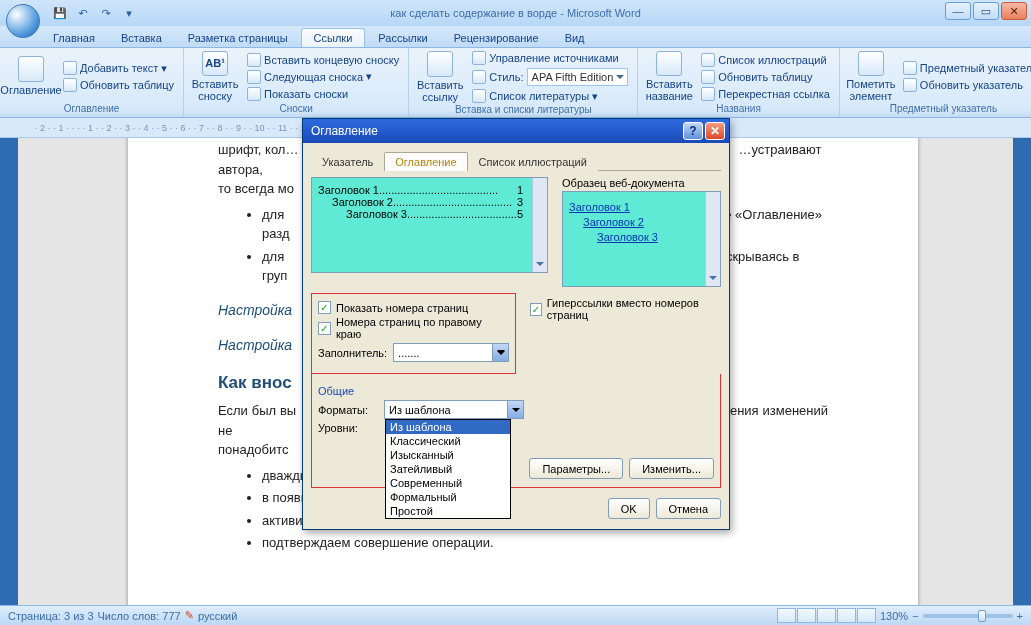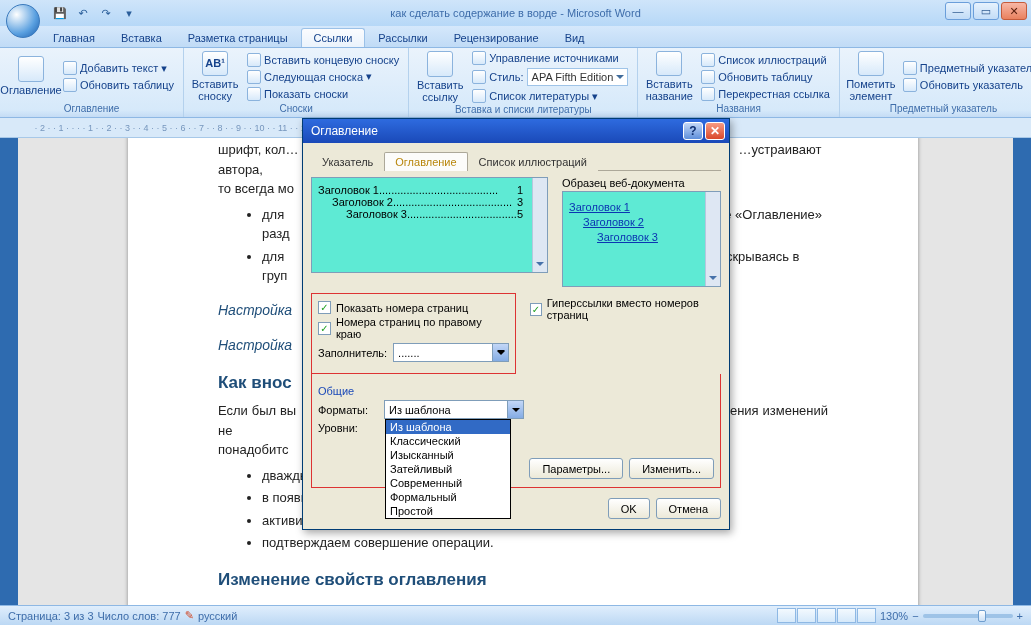--- a/index.html
+++ b/index.html
@@ -238,21 +238,20 @@
       <h3>Настройка</h3>
       <h2>Как внос</h2>
       <p style="text-align:justify;"><span>Если был вы</span><span style="display:inline-block;width:420px;"></span><span>есения изменений не</span></p>
       <p>понадобитс</p>
       <ul>
         <li>дважды щелкаем в поле, где стоит оглавление;</li>
         <li>в появившемся частном меню выбираем иконку с восклицательным знаком;</li>
         <li>активируем режим обновления – полный или только номера страниц;</li>
         <li>подтверждаем совершение операции.</li>
       </ul>
-      <h2 style="color:#1F4E79;">Изменение свойств оглавления</h2>
     </div>
   </div>
 </div>
 
 <div class="dialog">
   <div class="dlg-title">
     <span>Оглавление</span>
     <span class="spacer"></span>
     <div class="dlg-tbtn help">?</div>
     <div class="dlg-tbtn close">✕</div>

